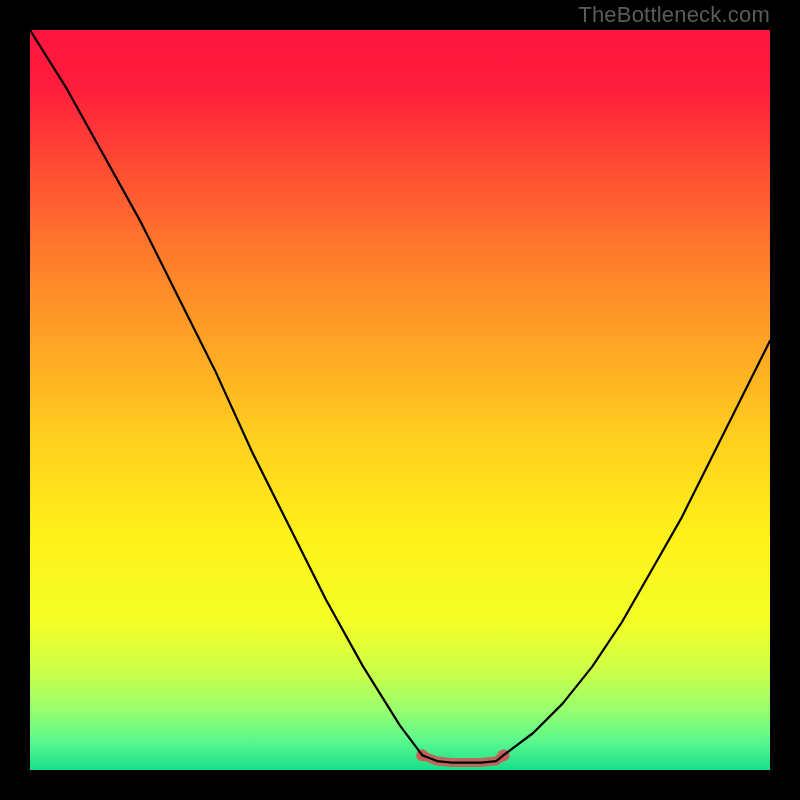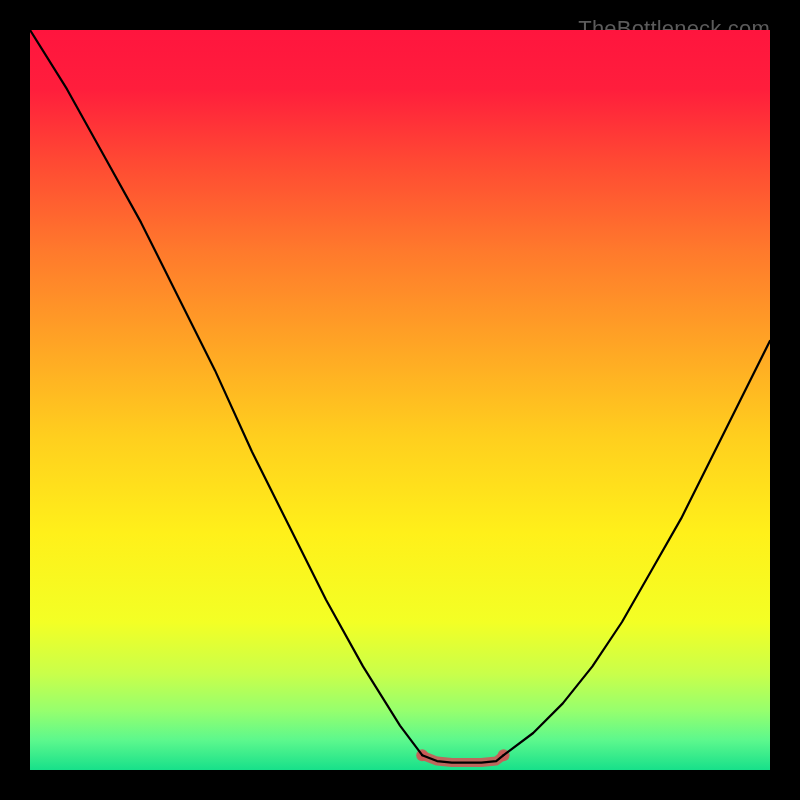--- a/index.html
+++ b/index.html
@@ -32,21 +32,21 @@
     inset: 0;
   }
   svg.curves {
     position: absolute;
     inset: 0;
     width: 100%;
     height: 100%;
   }
   .watermark {
     position: absolute;
-    top: 16px;
+    top: 2px;
     right: 30px;
     color: #5b5b5b;
     font-size: 22px;
     letter-spacing: 0.2px;
     font-weight: 500;
   }
 </style>
 </head>
 <body>
 

